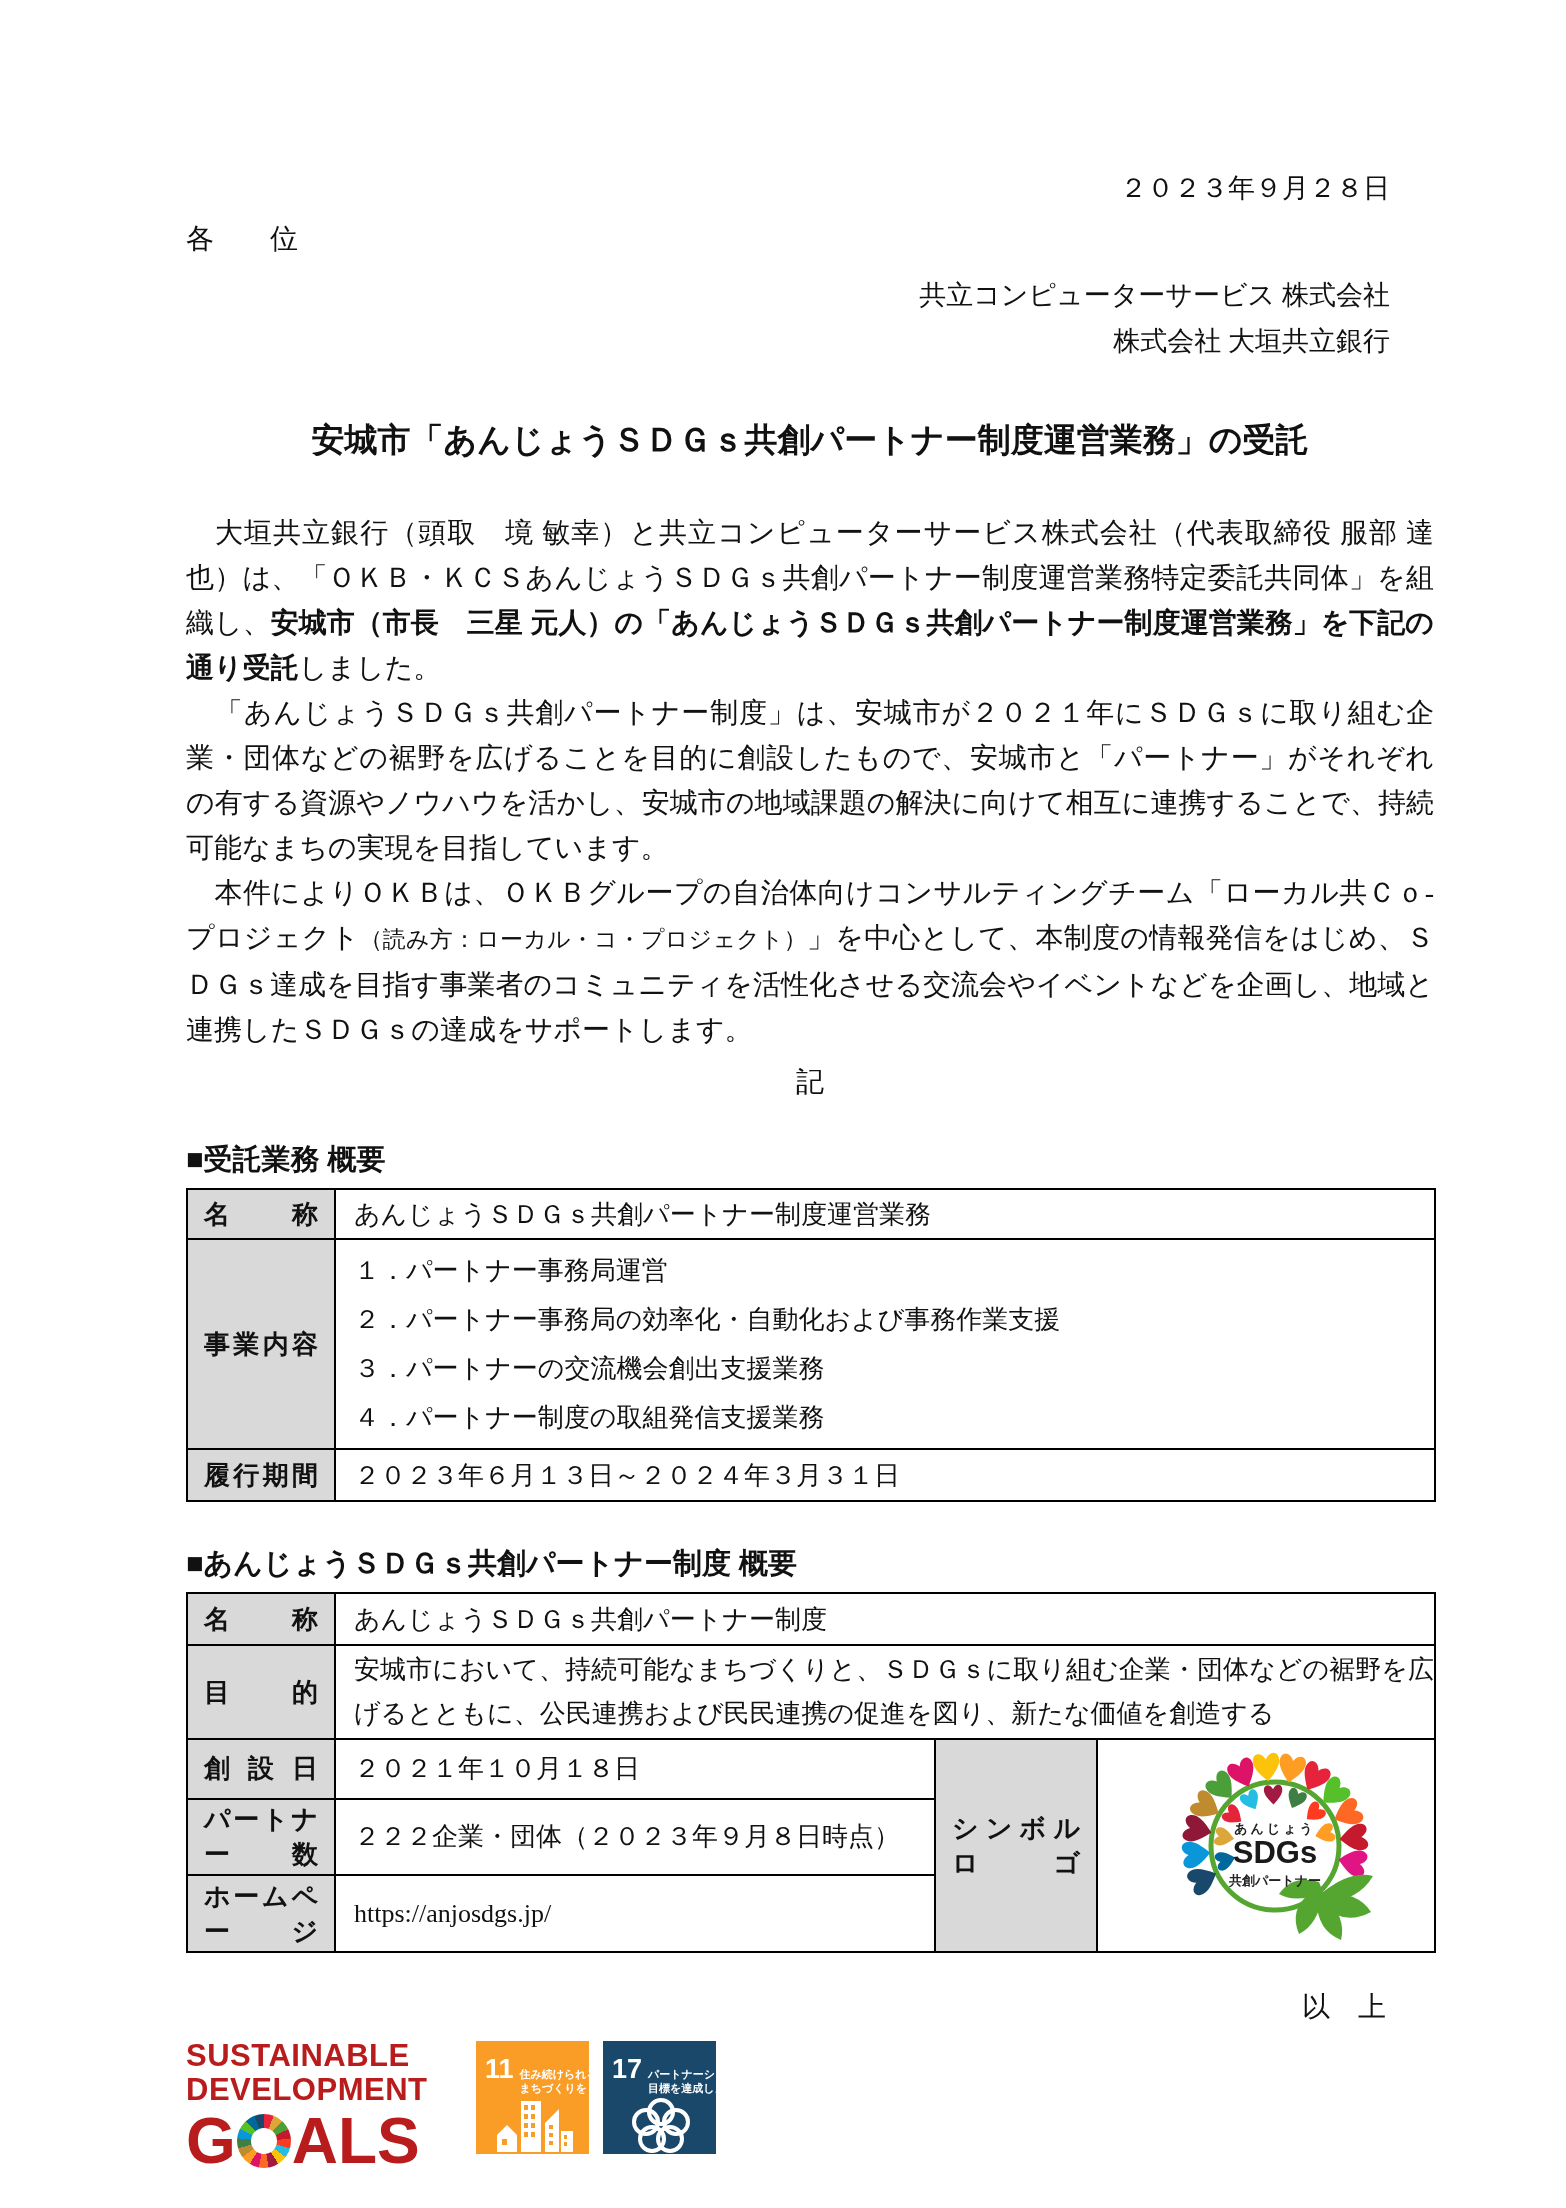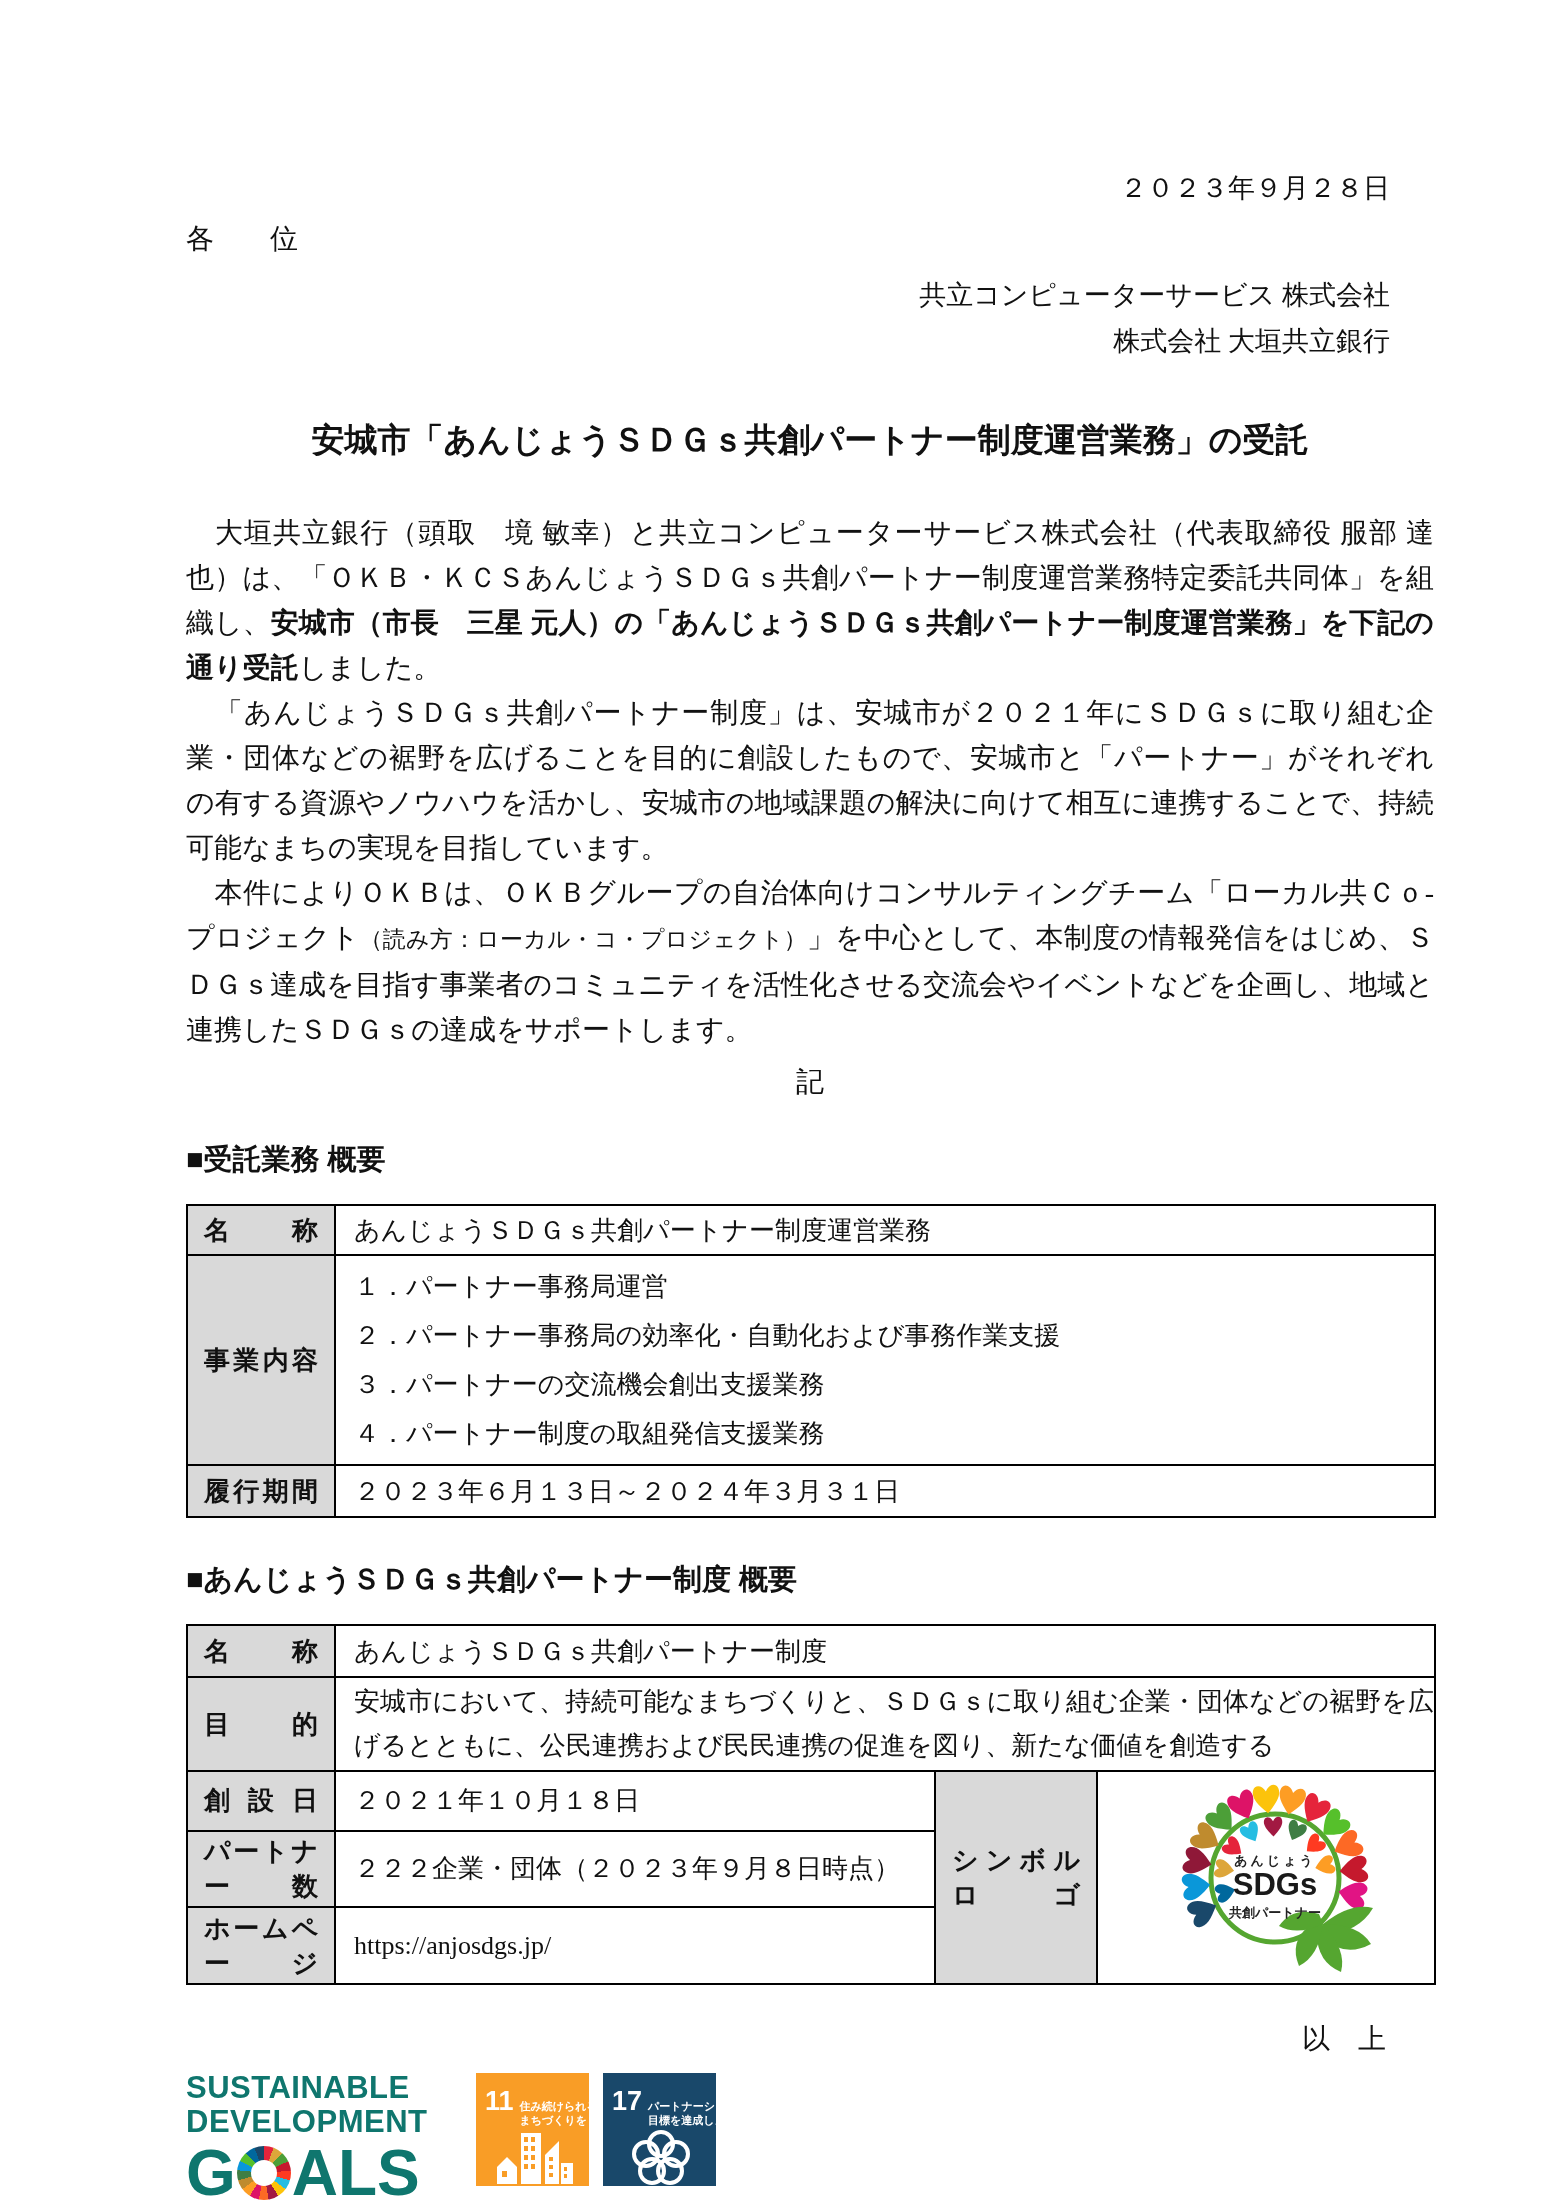--- a/index.html
+++ b/index.html
@@ -30,21 +30,21 @@
   .ki{margin-top:10px;font-size:28px;line-height:40px;text-align:center;}
 
   .sec{
     margin:40px 0 0 0;font-size:29px;line-height:34px;font-weight:bold;
     font-family:"Liberation Sans","DejaVu Sans",sans-serif;
   }
   .sec2{margin-top:44px;}
 
   table.doc{
     border-collapse:collapse;table-layout:fixed;
-    width:1248px;margin-top:28px;
+    width:1248px;margin-top:12px;
   }
   table.doc th, table.doc td{
     border:2px solid #000;
     vertical-align:middle;
     font-size:26px;
     box-sizing:border-box;
   }
   table.doc th{
     background:#d9d9d9;
     font-family:"Liberation Sans","DejaVu Sans",sans-serif;
@@ -61,21 +61,21 @@
   .row-h48{height:48px;}
   .row-h94{height:94px;}
   .items div{line-height:49px;}
   .items{padding:6px 0;}
   td.purpose{line-height:44px;padding:4px 16px 4px 18px;text-align:justify;}
   td.logo-cell{padding:4px;text-align:center;vertical-align:middle;}
 
   .closing{margin-top:36px;font-size:28px;line-height:36px;text-align:right;padding-right:48px;}
 
   .footer{margin-top:14px;display:flex;align-items:flex-start;}
-  .wordmark{font-family:"Liberation Sans","DejaVu Sans",sans-serif;font-weight:bold;color:#0f766e;width:258px;}
+  .wordmark{font-family:"Liberation Sans","DejaVu Sans",sans-serif;font-weight:bold;color:#b91c1c;width:258px;}
   .wordmark .wm-line{font-size:31px;line-height:34px;letter-spacing:0.5px;}
   .goals-line{display:flex;align-items:center;font-size:64px;line-height:64px;font-weight:bold;letter-spacing:0px;margin-top:2px;}
   .sdg-wheel{
     width:54px;height:54px;border-radius:50%;margin:0 1px;position:relative;flex:0 0 auto;
     background:conic-gradient(#E5243B 0deg 21deg,#DDA63A 21deg 42deg,#4C9F38 42deg 64deg,#C5192D 64deg 85deg,#FF3A21 85deg 106deg,#26BDE2 106deg 127deg,#FCC30B 127deg 148deg,#A21942 148deg 170deg,#FD6925 170deg 191deg,#DD1367 191deg 212deg,#FD9D24 212deg 233deg,#BF8B2E 233deg 254deg,#3F7E44 254deg 276deg,#0A97D9 276deg 297deg,#56C02B 297deg 318deg,#00689D 318deg 339deg,#19486A 339deg 360deg);
   }
   .sdg-wheel::after{
     content:"";position:absolute;left:50%;top:50%;width:26px;height:26px;margin:-13px 0 0 -13px;
     background:#fff;border-radius:50%;
   }

